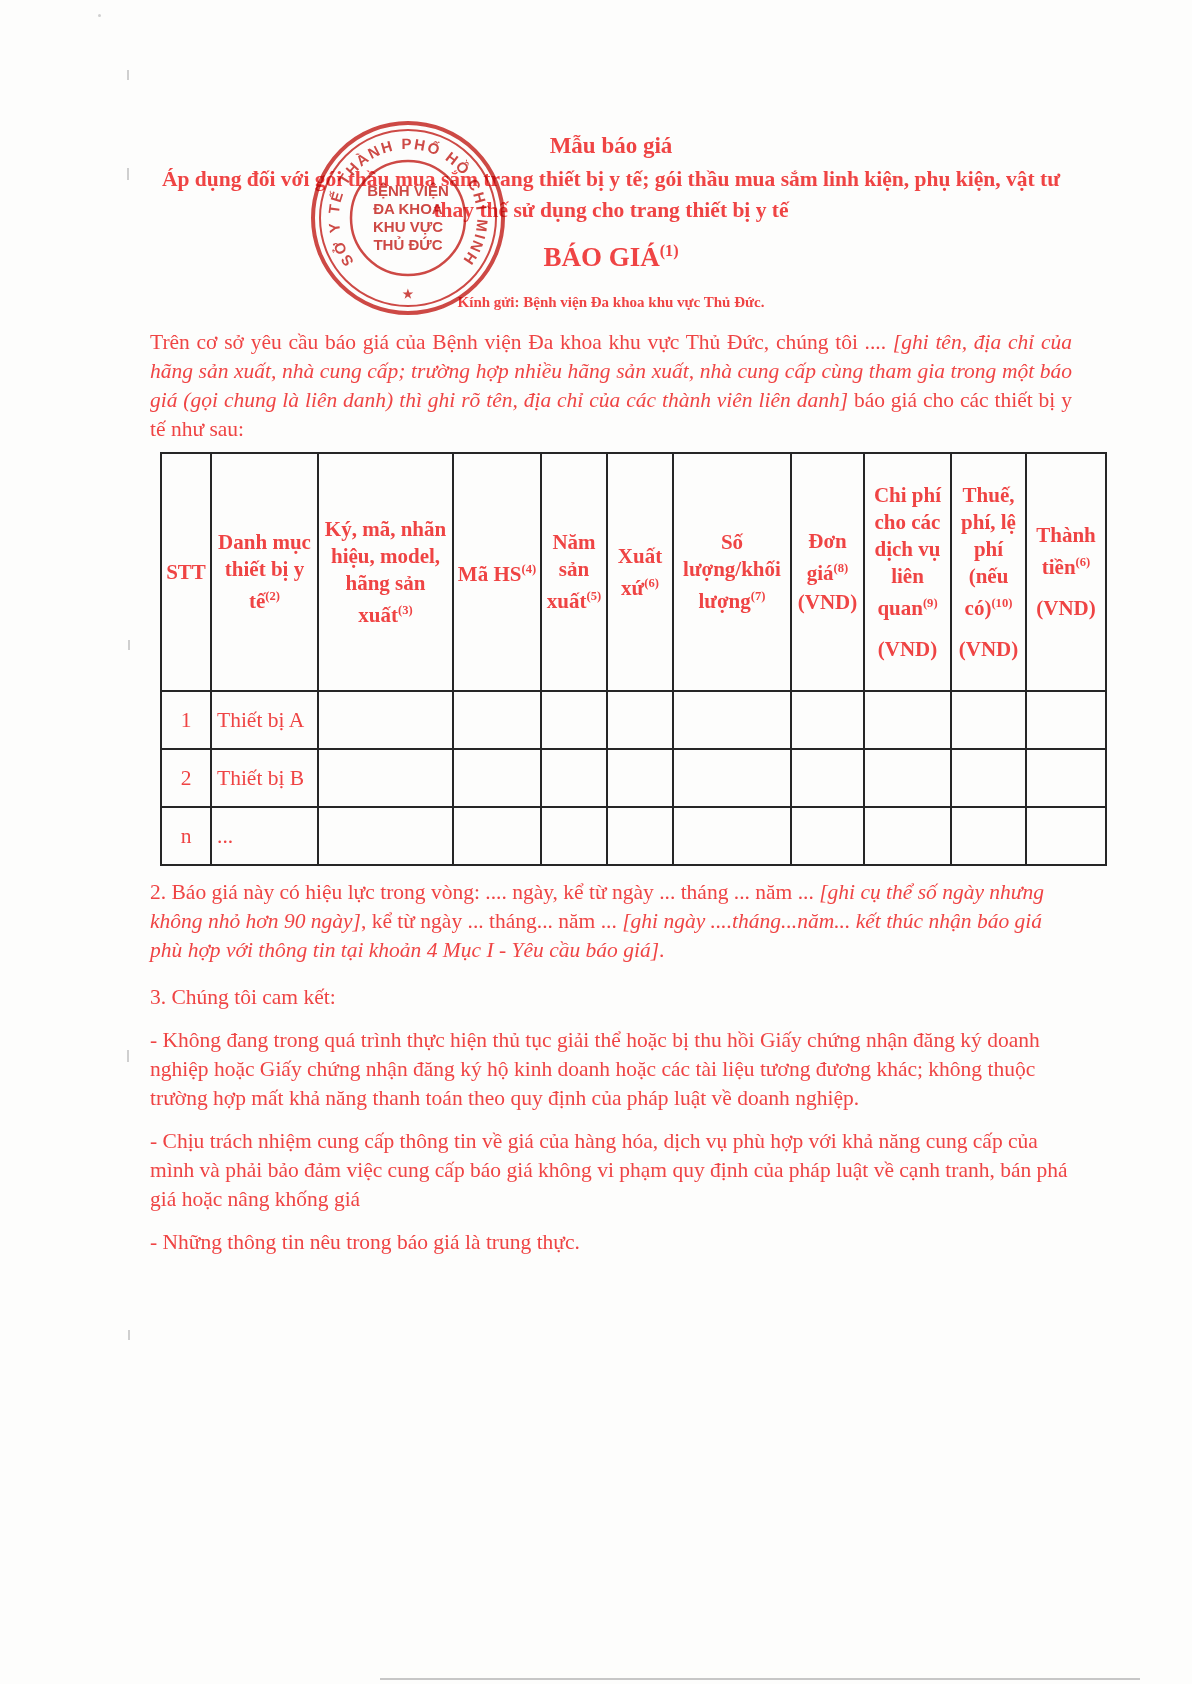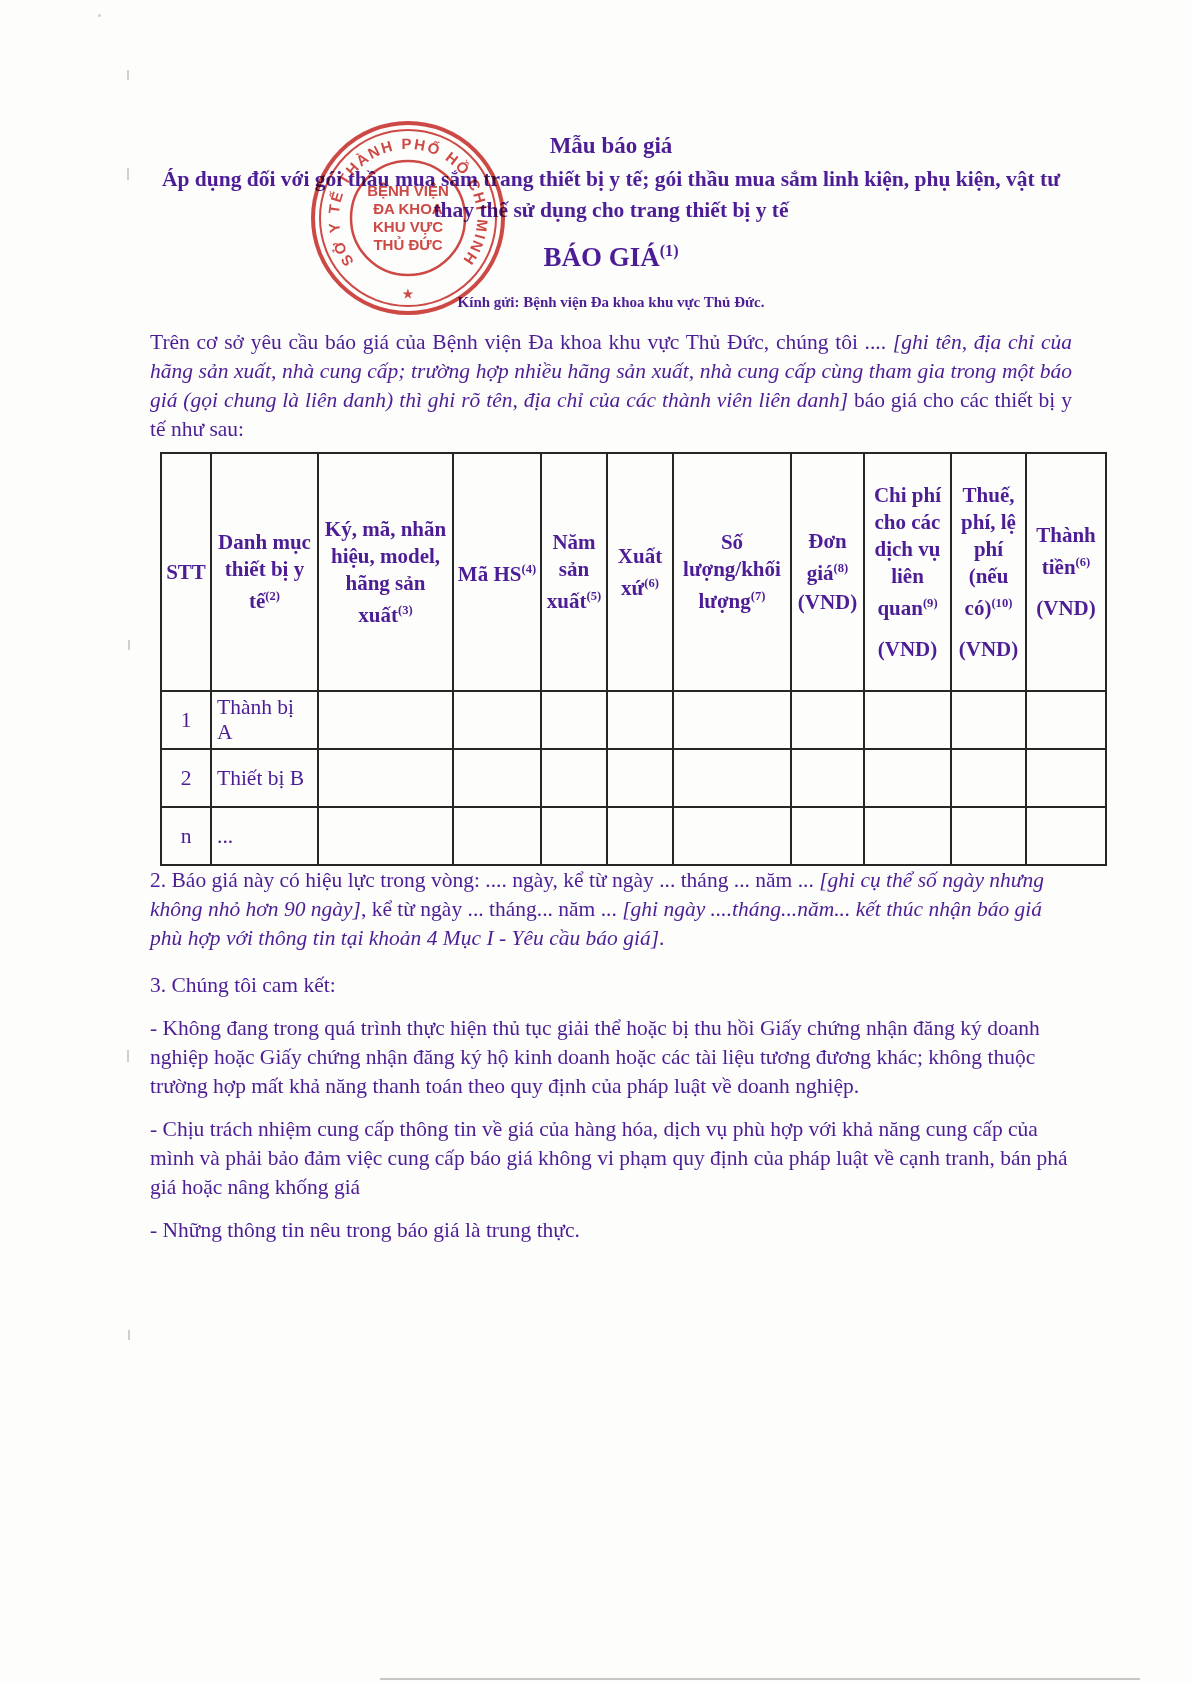--- a/index.html
+++ b/index.html
@@ -1,19 +1,19 @@
 <!DOCTYPE html>
 <html><head>
 <meta charset="utf-8">
 <style>
   html,body { margin:0; padding:0; background:#ffffff; }
   .page {
     position:relative; width:1192px; height:1684px;
     background:#fdfdfc; overflow:hidden;
-    color:#4c1d95;
+    color:#ef4444;
     font-family:"Liberation Serif", serif;
   }
   .content { position:absolute; left:150px; top:132px; width:922px; }
 
   .form-title { text-align:center; font-weight:bold; font-size:23px; line-height:28px; }
   .scope      { text-align:center; font-weight:bold; font-size:21.5px; line-height:31px; margin-top:4px; }
   .doc-title  { text-align:center; font-weight:bold; font-size:27px; line-height:34px; margin-top:8px; }
   .salutation { text-align:center; font-weight:bold; font-size:15px; line-height:28px; margin-top:14px; }
 
   .para { font-size:21.5px; line-height:29px; }
@@ -28,21 +28,21 @@
     font-size:21px; line-height:27px; font-weight:bold;
     text-align:center; vertical-align:middle; padding:6px 2px; height:224px;
   }
   .quote-table tbody td { height:52px; font-size:21.5px; vertical-align:middle; padding:2px 5px; }
   .quote-table tbody td:first-child { text-align:center; }
   sup { font-size:0.6em; }
   .vnd { display:block; margin-top:2px; }
   .vnd.gap { margin-top:14px; }
 
   .note { margin-top:14px; font-style:italic; }
-  .sec2 { }
+  .sec2 { margin-top:12px; }
   .sec3-heading { margin-top:18px; }
   .commit { margin-top:14px; }
 
   .sig { margin:26px 10px 0 auto; width:470px; text-align:center; }
   .sig-date { font-size:21.5px; line-height:28px; }
   .sig-rep  { font-weight:bold; font-size:22px; line-height:30px; margin-top:4px; }
   .sig-note { font-style:italic; font-size:21.5px; line-height:28px; margin-top:2px; }
 
   
   .stamp { position:absolute; left:308px; top:118px; mix-blend-mode:multiply; opacity:0.88; }
@@ -107,21 +107,21 @@
           <th><span>Số lượng/khối lượng</span><sup>(7)</sup></th>
           <th><span>Đơn giá</span><sup>(8)</sup><span class="vnd">(VND)</span></th>
           <th><span>Chi phí cho các dịch vụ liên quan</span><sup>(9)</sup><span class="vnd gap">(VND)</span></th>
           <th><span>Thuế, phí, lệ phí (nếu có)</span><sup>(10)</sup><span class="vnd gap">(VND)</span></th>
           <th><span>Thành tiền</span><sup>(6)</sup><span class="vnd gap">(VND)</span></th>
         </tr>
       </thead>
       <tbody>
           <tr>
             <td>1</td>
-            <td>Thành bị A</td>
+            <td>Thiết bị A</td>
             <td></td>
             <td></td>
             <td></td>
             <td></td>
             <td></td>
             <td></td>
             <td></td>
             <td></td>
             <td></td>
           </tr>

